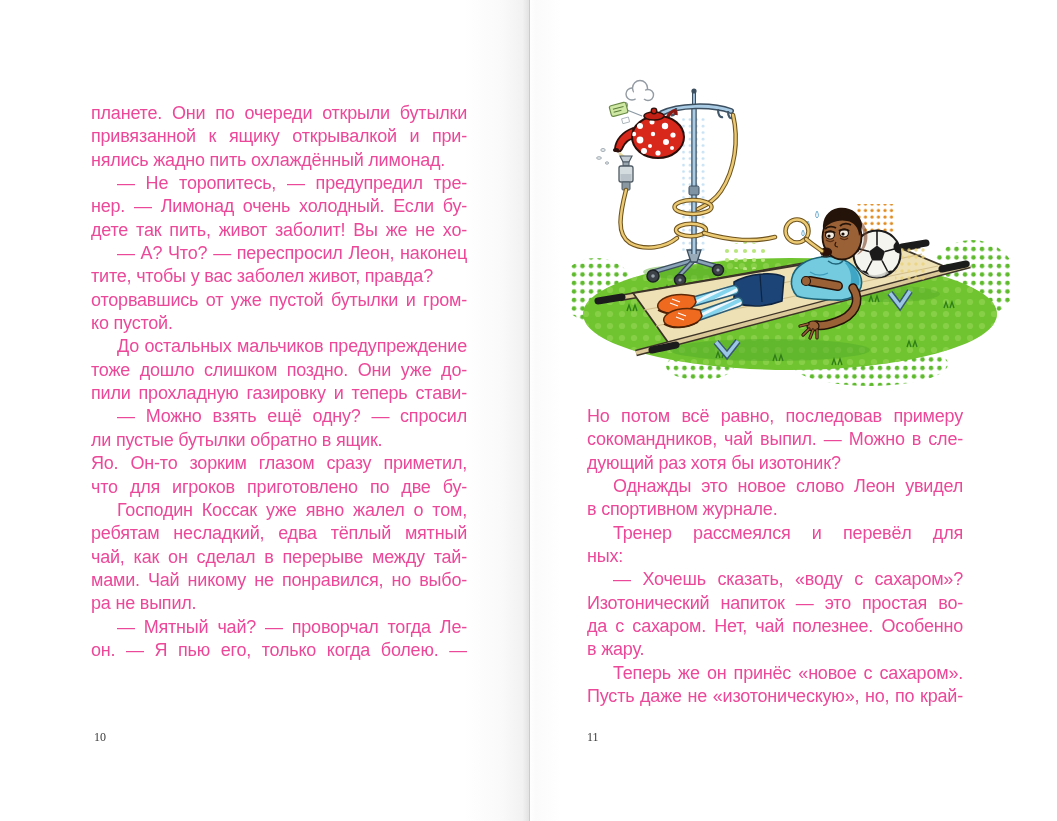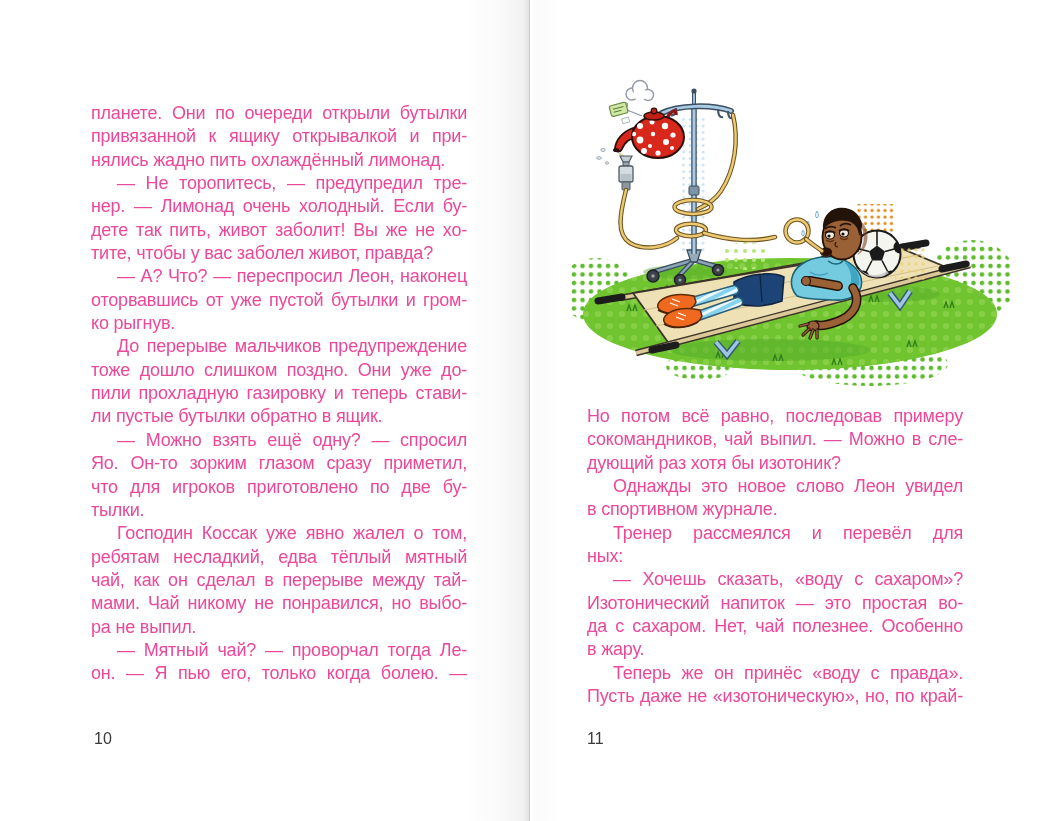--- a/index.html
+++ b/index.html
@@ -12,21 +12,21 @@
     position:absolute;width:376px;font-size:18px;color:#ec4899;
     letter-spacing:-0.2px;
   }
   .line{
     height:23.35px;line-height:23.35px;overflow:hidden;
     text-align:justify;text-align-last:justify;-moz-text-align-last:justify;
   }
   .line.plast{text-align-last:left;-moz-text-align-last:left;}
   .line.indent{padding-left:26px;}
   .page-number{
-    position:absolute;top:730px;font-size:16px;color:#3a3a3a;letter-spacing:0;
+    position:absolute;top:730px;font-size:12px;color:#3a3a3a;letter-spacing:0;font-family:Liberation Serif, serif;
   }
   .gutter{
     position:absolute;left:464px;top:0;width:130px;height:821px;pointer-events:none;
     background:linear-gradient(90deg,
       rgba(110,110,110,0) 0%,
       rgba(110,110,110,0.04) 30%,
       rgba(105,105,105,0.09) 45%,
       rgba(90,90,90,0.17) 49.6%,
       rgba(250,250,250,0.0) 50.3%,
       rgba(120,120,120,0.03) 55%,
@@ -42,32 +42,31 @@
 <body>
 
 <div class="page" style="left:0;width:529px;">
   <div class="page-text" style="left:91px;top:102px;">
       <div class="line">планете. Они по очереди открыли бутылки</div>
       <div class="line">привязанной к ящику открывалкой и при-</div>
       <div class="line plast">нялись жадно пить охлаждённый лимонад.</div>
       <div class="line indent">— Не торопитесь, — предупредил тре-</div>
       <div class="line">нер. — Лимонад очень холодный. Если бу-</div>
       <div class="line">дете так пить, живот заболит! Вы же не хо-</div>
+      <div class="line indent">— А? Что? — переспросил Леон, наконец</div>
       <div class="line plast">тите, чтобы у вас заболел живот, правда?</div>
-      <div class="line indent">— А? Что? — переспросил Леон, наконец</div>
       <div class="line">оторвавшись от уже пустой бутылки и гром-</div>
-      <div class="line plast">ко рыгнув.</div>
-      <div class="line indent">До перерыве мальчиков предупреждение</div>
+      <div class="line plast">ко пустой.</div>
+      <div class="line indent">До остальных мальчиков предупреждение</div>
       <div class="line">тоже дошло слишком поздно. Они уже до-</div>
       <div class="line">пили прохладную газировку и теперь стави-</div>
+      <div class="line indent">— Можно взять ещё одну? — спросил</div>
       <div class="line plast">ли пустые бутылки обратно в ящик.</div>
-      <div class="line indent">— Можно взять ещё одну? — спросил</div>
       <div class="line">Яо. Он-то зорким глазом сразу приметил,</div>
       <div class="line">что для игроков приготовлено по две бу-</div>
-      <div class="line plast">тылки.</div>
       <div class="line indent">Господин Коссак уже явно жалел о том,</div>
       <div class="line">ребятам несладкий, едва тёплый мятный</div>
       <div class="line">чай, как он сделал в перерыве между тай-</div>
       <div class="line">мами. Чай никому не понравился, но выбо-</div>
       <div class="line plast">ра не выпил.</div>
       <div class="line indent">— Мятный чай? — проворчал тогда Ле-</div>
       <div class="line">он. — Я пью его, только когда болею. —</div>
     </div>
   <div class="page-number" style="left:94px;">10</div>
 </div>
@@ -344,20 +343,20 @@
       <div class="line">сокомандников, чай выпил. — Можно в сле-</div>
       <div class="line plast">дующий раз хотя бы изотоник?</div>
       <div class="line indent">Однажды это новое слово Леон увидел</div>
       <div class="line plast">в спортивном журнале.</div>
       <div class="line indent">Тренер рассмеялся и перевёл для осталь-</div>
       <div class="line plast">ных:</div>
       <div class="line indent">— Хочешь сказать, «воду с сахаром»?</div>
       <div class="line">Изотонический напиток — это простая во-</div>
       <div class="line">да с сахаром. Нет, чай полезнее. Особенно</div>
       <div class="line plast">в жару.</div>
-      <div class="line indent">Теперь же он принёс «воду с правда».</div>
+      <div class="line indent">Теперь же он принёс «новое с сахаром».</div>
       <div class="line">Пусть даже не «изотоническую», но, по край-</div>
     </div>
   <div class="page-number" style="left:58px;width:376px;text-align:left;">11</div>
 </div>
 
 <div class="gutter"></div>
 <div class="gutter-line"></div>
 
 </body></html>

